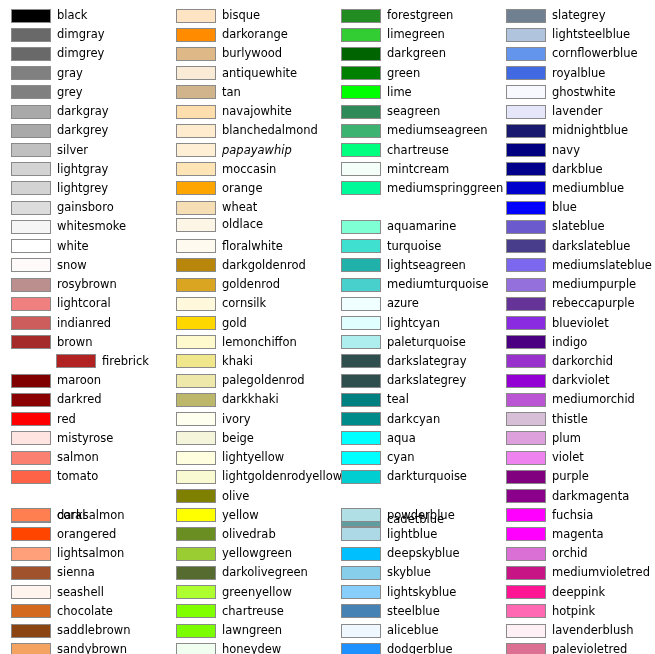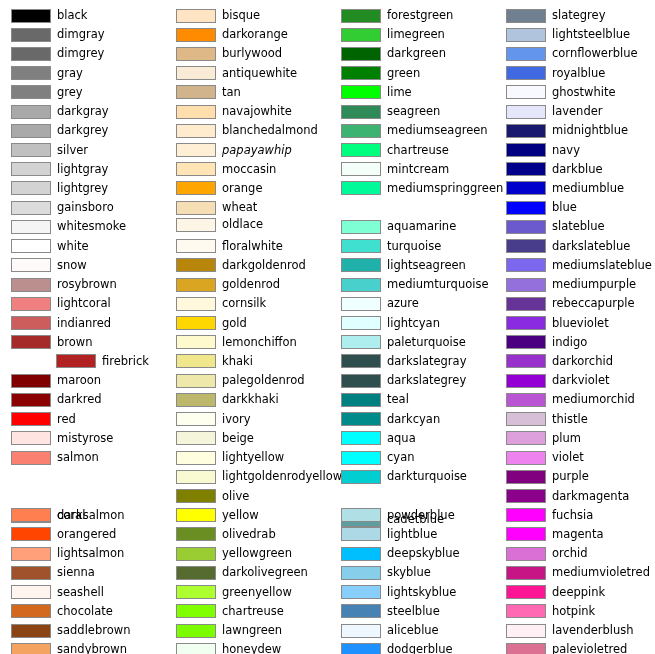--- a/index.html
+++ b/index.html
@@ -150,20 +150,24 @@
         <div class="color-label">red</div>
       </div>
       <div class="color-row" style="top: 429.84px;">
         <div class="swatch" title="#ffe4e1" style="background: rgb(255, 228, 225);"></div>
         <div class="color-label">mistyrose</div>
       </div>
       <div class="color-row" style="top: 449.06px;">
         <div class="swatch" title="#fa8072" style="background: rgb(250, 128, 114);"></div>
         <div class="color-label">salmon</div>
       </div>
+      <div class="color-row" style="top: 468.28px;">
+        <div class="swatch" title="#ff6347" style="background: rgb(255, 99, 71);"></div>
+        <div class="color-label">tomato</div>
+      </div>
       <div class="color-row" style="top: 507px; text-decoration: underline;">
         <div class="swatch" title="#e9967a" style="background: rgb(233, 150, 122);"></div>
         <div class="color-label">darksalmon</div>
       </div>
       <div class="color-row" style="top: 506.72px;">
         <div class="swatch" title="#ff7f50" style="background: rgb(255, 127, 80);"></div>
         <div class="color-label">coral</div>
       </div>
       <div class="color-row" style="top: 525.94px;">
         <div class="swatch" title="#ff4500" style="background: rgb(255, 69, 0);"></div>

